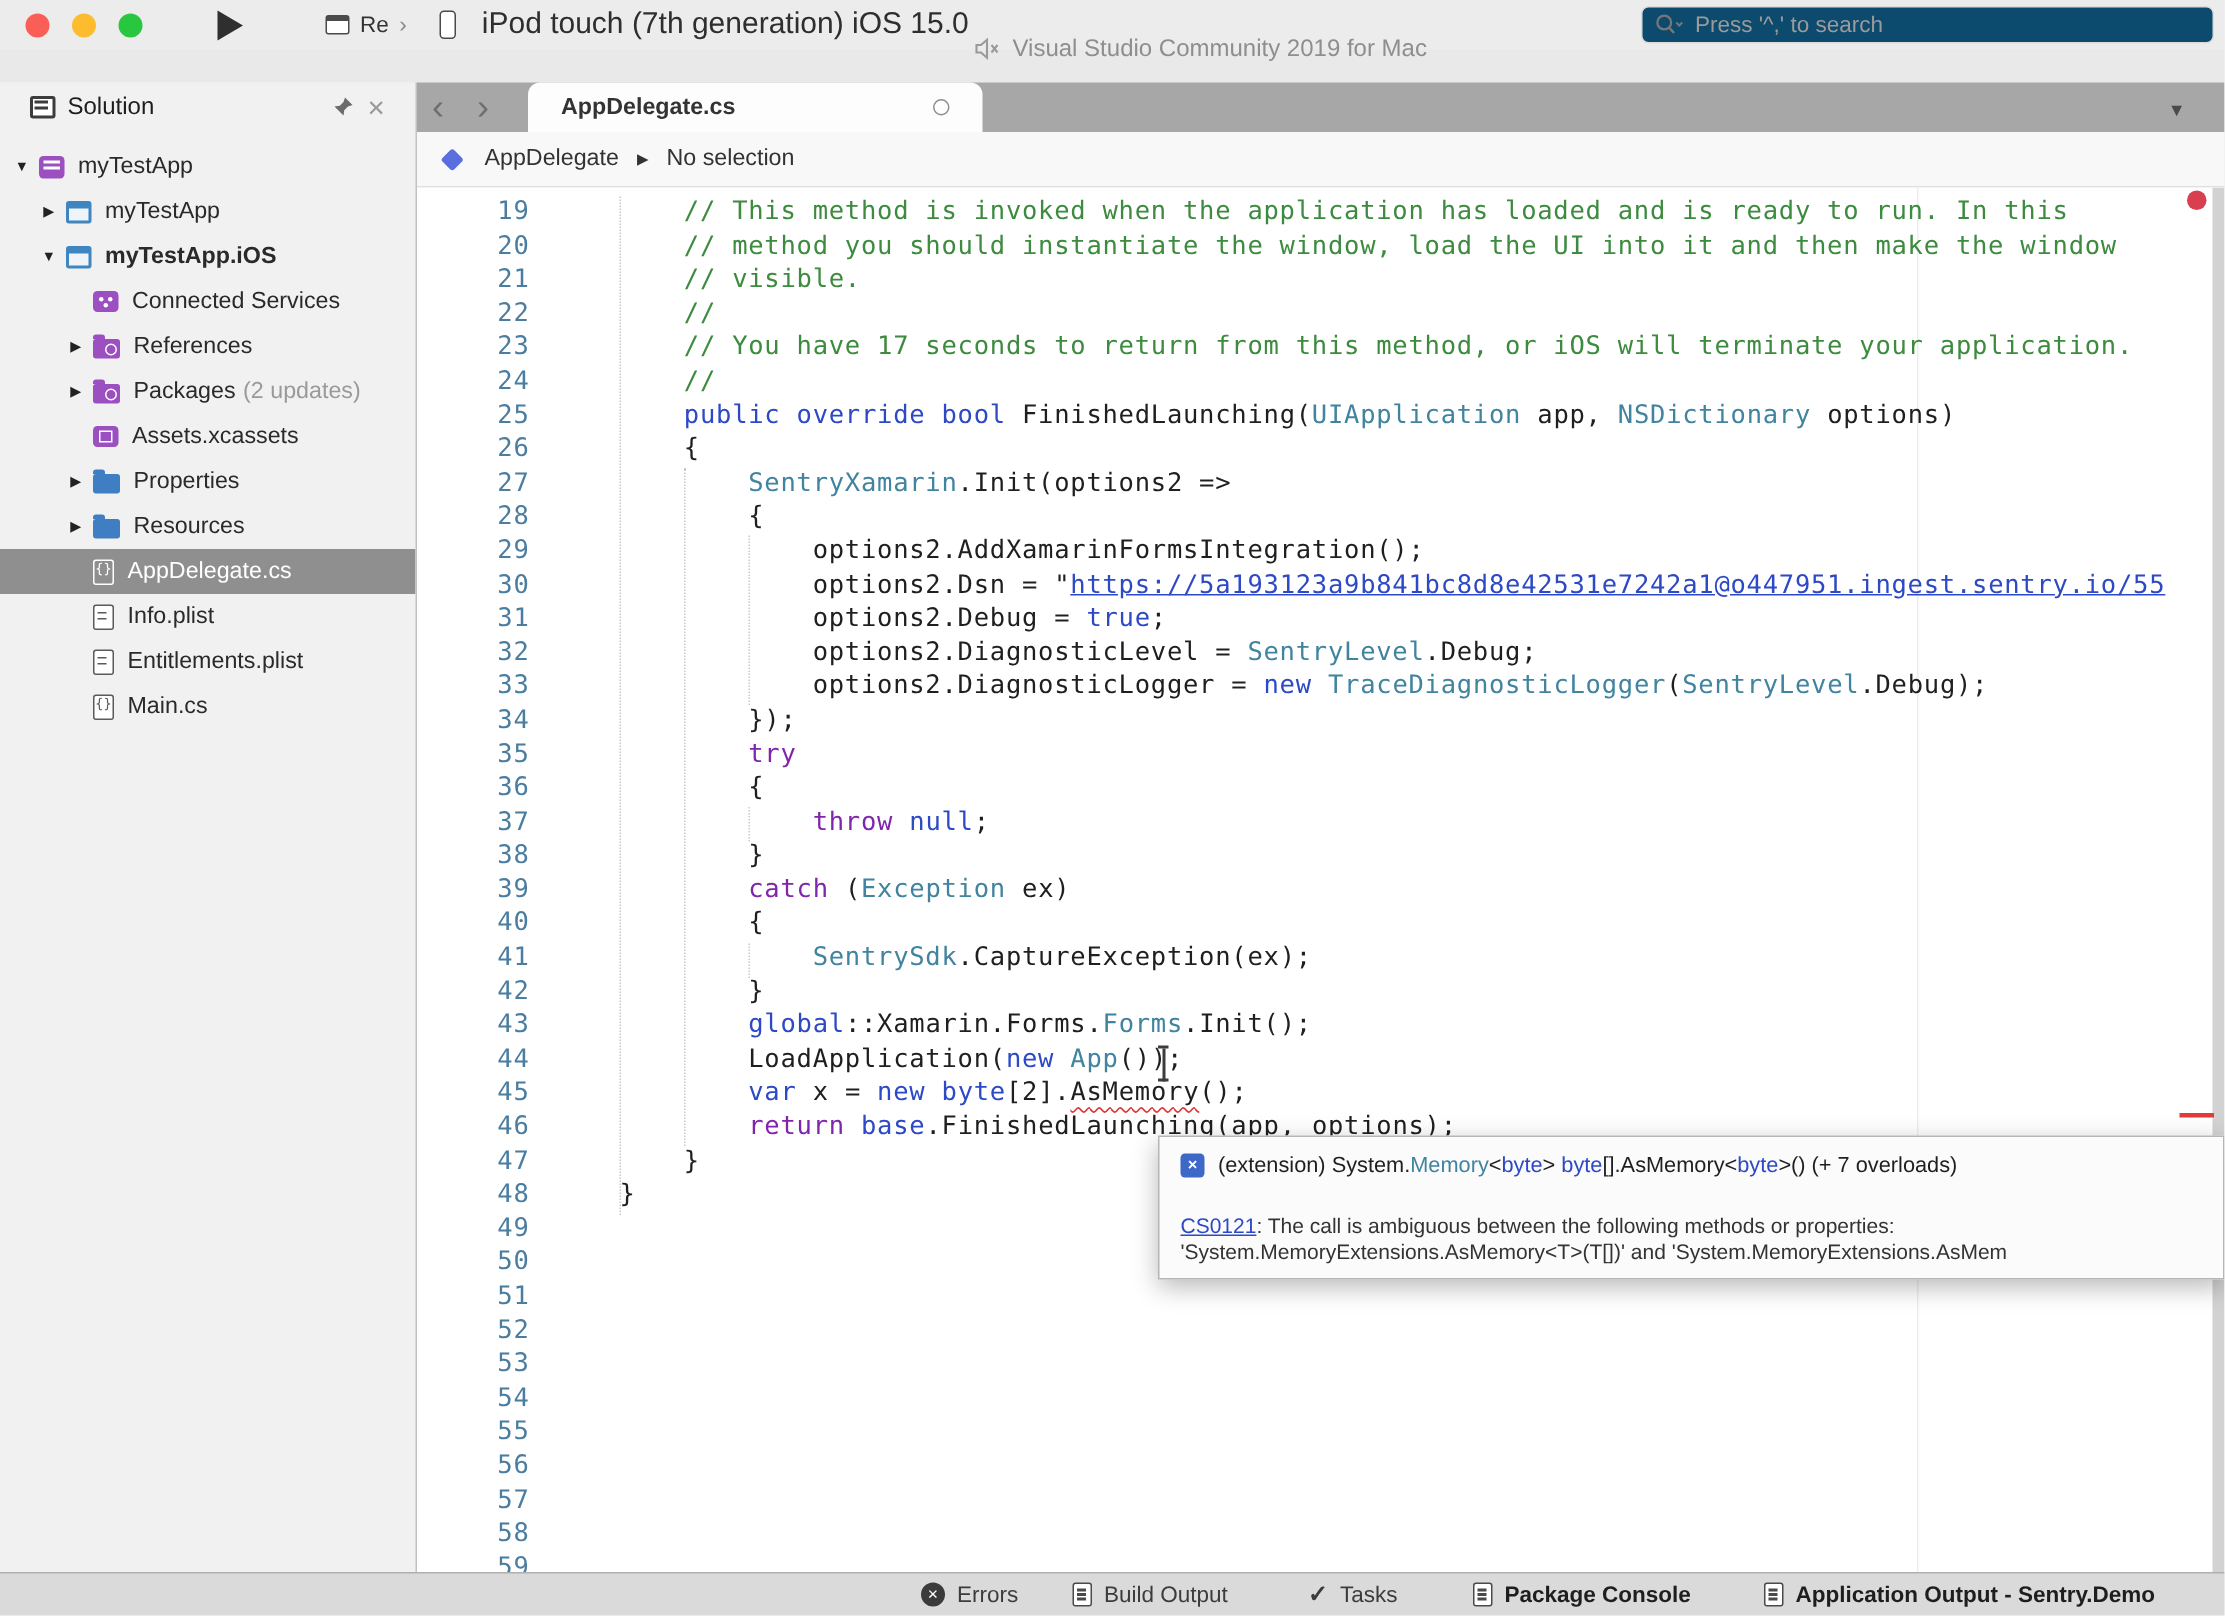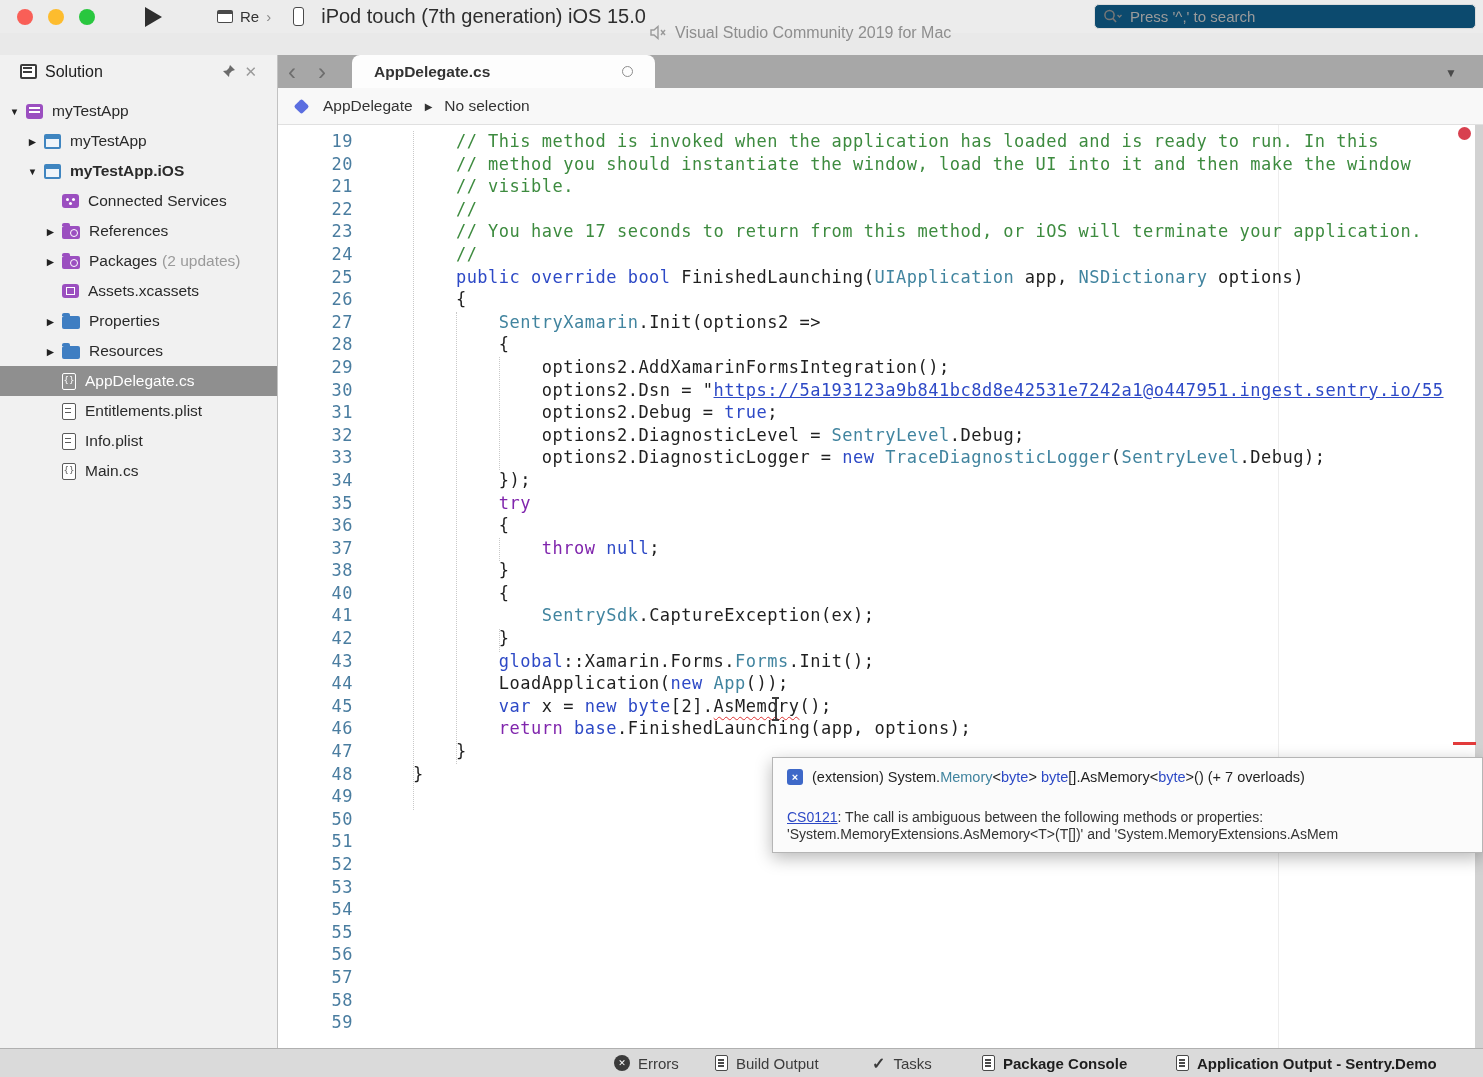--- a/index.html
+++ b/index.html
@@ -228,26 +228,26 @@
           <span>Resources</span>
         </div>
         <div class="tree-row selected" style="padding-left: 42px;">
           <span class="disclosure"></span>
           <span class="tree-icon icon-code-file doc"></span>
           <span>AppDelegate.cs</span>
         </div>
         <div class="tree-row" style="padding-left: 42px;">
           <span class="disclosure"></span>
           <span class="tree-icon icon-plist-file doc"></span>
+          <span>Info.plist</span>
+        </div>
+        <div class="tree-row" style="padding-left: 42px;">
+          <span class="disclosure"></span>
+          <span class="tree-icon icon-plist-file doc"></span>
           <span>Entitlements.plist</span>
-        </div>
-        <div class="tree-row" style="padding-left: 42px;">
-          <span class="disclosure"></span>
-          <span class="tree-icon icon-plist-file doc"></span>
-          <span>Info.plist</span>
         </div>
         <div class="tree-row" style="padding-left: 42px;">
           <span class="disclosure"></span>
           <span class="tree-icon icon-code-file doc"></span>
           <span>Main.cs</span>
         </div>
       </div>
   </div>
 
   <div class="editor-col">
@@ -291,20 +291,21 @@
           <div class="line"><span class="ln">29</span><span class="code-text"><span class="tok-pl">                </span><span class="tok-pl">options2.AddXamarinFormsIntegration();</span></span></div>
           <div class="line"><span class="ln">30</span><span class="code-text"><span class="tok-pl">                </span><span class="tok-pl">options2.Dsn = "</span><span class="tok-ln">https://5a193123a9b841bc8d8e42531e7242a1@o447951.ingest.sentry.io/55</span></span></div>
           <div class="line"><span class="ln">31</span><span class="code-text"><span class="tok-pl">                </span><span class="tok-pl">options2.Debug = </span><span class="tok-kw">true</span><span class="tok-pl">;</span></span></div>
           <div class="line"><span class="ln">32</span><span class="code-text"><span class="tok-pl">                </span><span class="tok-pl">options2.DiagnosticLevel = </span><span class="tok-ty">SentryLevel</span><span class="tok-pl">.Debug;</span></span></div>
           <div class="line"><span class="ln">33</span><span class="code-text"><span class="tok-pl">                </span><span class="tok-pl">options2.DiagnosticLogger = </span><span class="tok-kw">new</span><span class="tok-pl"> </span><span class="tok-ty">TraceDiagnosticLogger</span><span class="tok-pl">(</span><span class="tok-ty">SentryLevel</span><span class="tok-pl">.Debug);</span></span></div>
           <div class="line"><span class="ln">34</span><span class="code-text"><span class="tok-pl">            </span><span class="tok-pl">});</span></span></div>
           <div class="line"><span class="ln">35</span><span class="code-text"><span class="tok-pl">            </span><span class="tok-ctl">try</span></span></div>
           <div class="line"><span class="ln">36</span><span class="code-text"><span class="tok-pl">            </span><span class="tok-pl">{</span></span></div>
           <div class="line"><span class="ln">37</span><span class="code-text"><span class="tok-pl">                </span><span class="tok-ctl">throw</span><span class="tok-pl"> </span><span class="tok-kw">null</span><span class="tok-pl">;</span></span></div>
           <div class="line"><span class="ln">38</span><span class="code-text"><span class="tok-pl">            </span><span class="tok-pl">}</span></span></div>
+          <div class="line"><span class="ln">39</span><span class="code-text"><span class="tok-pl">            </span><span class="tok-ctl">catch</span><span class="tok-pl"> (</span><span class="tok-ty">Exception</span><span class="tok-pl"> ex)</span></span></div>
           <div class="line"><span class="ln">40</span><span class="code-text"><span class="tok-pl">            </span><span class="tok-pl">{</span></span></div>
           <div class="line"><span class="ln">41</span><span class="code-text"><span class="tok-pl">                </span><span class="tok-ty">SentrySdk</span><span class="tok-pl">.CaptureException(ex);</span></span></div>
           <div class="line"><span class="ln">42</span><span class="code-text"><span class="tok-pl">            </span><span class="tok-pl">}</span></span></div>
           <div class="line"><span class="ln">43</span><span class="code-text"><span class="tok-pl">            </span><span class="tok-kw">global</span><span class="tok-pl">::Xamarin.Forms.</span><span class="tok-ty">Forms</span><span class="tok-pl">.Init();</span></span></div>
           <div class="line"><span class="ln">44</span><span class="code-text"><span class="tok-pl">            </span><span class="tok-pl">LoadApplication(</span><span class="tok-kw">new</span><span class="tok-pl"> </span><span class="tok-ty">App</span><span class="tok-pl">());</span></span></div>
           <div class="line"><span class="ln">45</span><span class="code-text"><span class="tok-pl">            </span><span class="tok-kw">var</span><span class="tok-pl"> x = </span><span class="tok-kw">new</span><span class="tok-pl"> </span><span class="tok-kw">byte</span><span class="tok-pl">[2].</span><span class="tok-sq">AsMemory</span><span class="tok-pl">();</span></span></div>
           <div class="line"><span class="ln">46</span><span class="code-text"><span class="tok-pl">            </span><span class="tok-ctl">return</span><span class="tok-pl"> </span><span class="tok-kw">base</span><span class="tok-pl">.FinishedLaunching(app, options);</span></span></div>
           <div class="line"><span class="ln">47</span><span class="code-text"><span class="tok-pl">        </span><span class="tok-pl">}</span></span></div>
           <div class="line"><span class="ln">48</span><span class="code-text"><span class="tok-pl">    </span><span class="tok-pl">}</span></span></div>
           <div class="line"><span class="ln">49</span><span class="code-text"></span></div>

